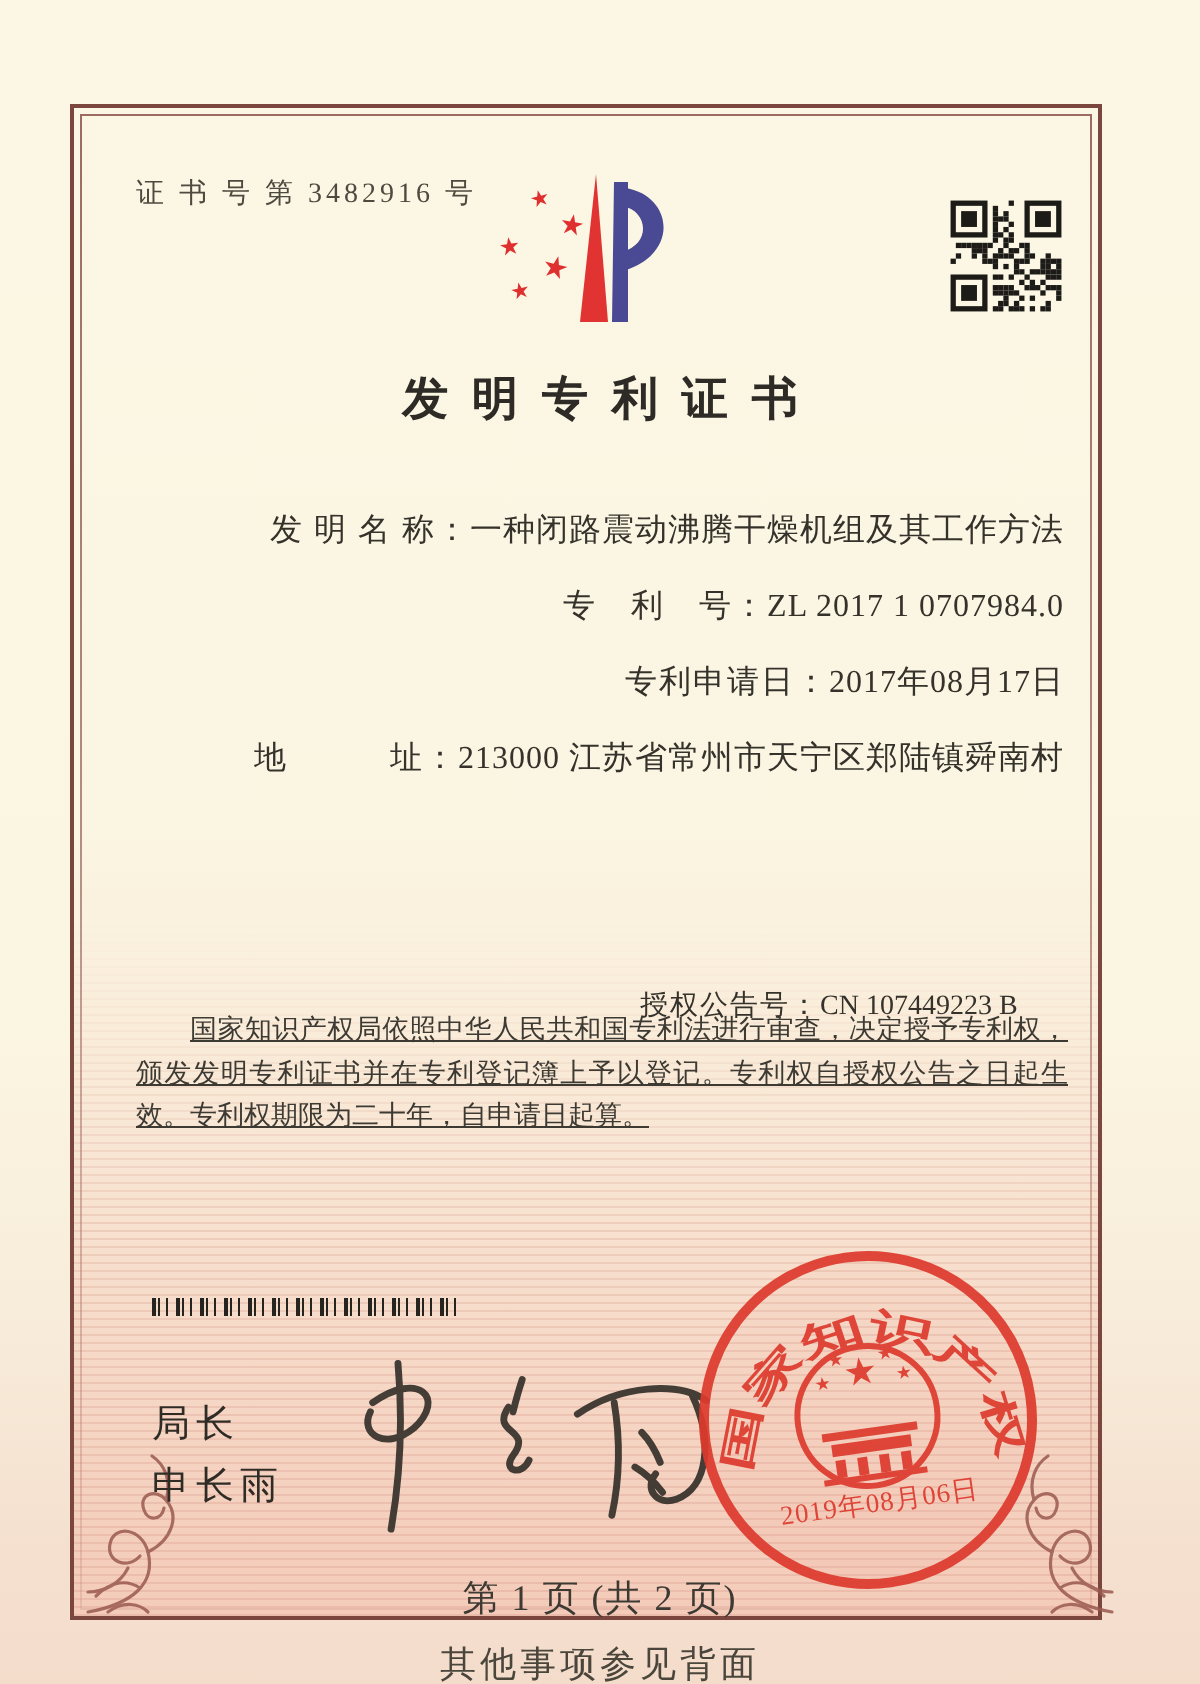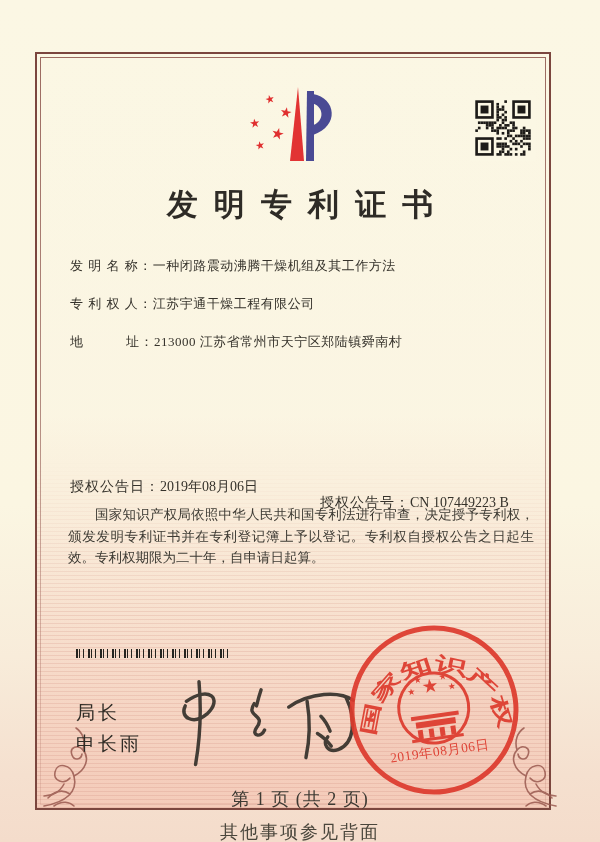--- a/index.html
+++ b/index.html
@@ -39,38 +39,38 @@
 
   .cert-no{
     position:absolute;left:68px;top:88px;
     font-size:14px;letter-spacing:2px;color:#4e4a40;
   }
   .logo{position:absolute;left:246px;top:82px;width:96px;height:84px;}
   .qr{position:absolute;left:470px;top:95px;width:66px;height:66px;}
 
   .title{
     position:absolute;left:0;top:184px;width:100%;
-    text-align:center;font-size:31px;font-weight:600;color:#2e2b26;
+    text-align:center;font-size:23px;font-weight:600;color:#2e2b26;
     letter-spacing:0.52em;text-indent:0.52em;
   }
 
-  .fields{position:absolute;left:70px;top:256px;width:462px;font-size:13px;color:#35322b;}
+  .fields{position:absolute;left:70px;top:256px;width:462px;font-size:16px;color:#35322b;text-align:right;}
   .frow{height:38px;line-height:20px;}
   .flabel{white-space:pre;letter-spacing:1px;}
   .fvalue{letter-spacing:0.5px;}
 
   .grant{position:absolute;left:70px;top:478px;width:462px;font-size:14px;color:#35322b;}
   .grant .gno{position:absolute;left:250px;top:16px;}
 
   .body-text{
     position:absolute;left:68px;top:504px;width:466px;
     font-size:13.5px;line-height:21.5px;color:#3d3a33;
     text-align:justify;
   }
-  .body-text p{margin:0;text-indent:2em;}
+  .body-text p{margin:0;text-indent:2em;text-decoration:underline;}
 
   .barcode{
     position:absolute;left:76px;top:649px;width:152px;height:9px;
     background:repeating-linear-gradient(90deg,#26241f 0 2px,transparent 2px 3px,#26241f 3px 4px,transparent 4px 7px,#26241f 7px 8px,transparent 8px 12px);
   }
 
   .director{position:absolute;left:76px;top:697px;font-size:19px;color:#2f2c26;letter-spacing:3px;line-height:31px;}
   .sig{position:absolute;left:168px;top:676px;width:200px;height:92px;}
 
   .seal{position:absolute;left:346px;top:622px;width:176px;height:176px;transform:rotate(-8deg);opacity:.92;}
@@ -109,20 +109,21 @@
     <g fill="none" stroke="#9a5a50" stroke-width="1.6" stroke-linecap="round">
       <path d="M4,82 C26,78 38,68 34,52 C31,40 17,38 15,48 C13,57 24,61 30,54"></path>
       <path d="M34,52 C46,46 50,34 43,26 C38,20 29,23 32,31 C34,37 41,36 42,30"></path>
       <path d="M8,74 C16,66 24,66 30,70"></path>
       <path d="M14,82 C22,76 30,78 34,82"></path>
       <path d="M43,26 C46,16 42,8 36,4"></path>
       <path d="M24,60 C20,68 12,72 4,72"></path>
     </g>
   </svg>
 
+  <div class="cert-no">证 书 号 第 3482916 号</div>
 
   <svg class="logo" viewBox="0 0 96 84">
     <polygon points="52,5 58,79 44,79" fill="#e23333"></polygon>
     <polygon points="61,9 68,9 68,79 60,79" fill="#4a4a94"></polygon>
     <path d="M67,12 C90,16 94,44 67,53 L65,44 C80,40 78,23 65,21 Z" fill="#4a4a94"></path>
     <text x="20" y="22" font-size="11" fill="#e02f2f" transform="rotate(-14 20 22)">★</text>
     <text x="33" y="34" font-size="14" fill="#e02f2f" transform="rotate(10 33 34)">★</text>
     <text x="4" y="46" font-size="12" fill="#e02f2f" transform="rotate(-8 4 46)">★</text>
     <text x="24" y="55" font-size="15" fill="#e02f2f" transform="rotate(14 24 55)">★</text>
     <text x="10" y="68" font-size="11" fill="#e02f2f" transform="rotate(-12 10 68)">★</text>
@@ -253,29 +254,31 @@
       <rect x="22" y="20" width="1" height="1" fill="#1d1b18"></rect>
     </svg>
 
   <div class="title">发明专利证书</div>
 
   <div class="fields">
     <div class="frow">
       <span class="flabel">发 明 名 称：</span><span class="fvalue">一种闭路震动沸腾干燥机组及其工作方法</span>
     </div>
     <div class="frow">
-      <span class="flabel">专 利 权 人：</span><span class="fvalue">江苏宇通干燥工程有限公司</span>
+      <span class="flabel">专　利　号：</span><span class="fvalue">ZL 2017 1 0707984.0</span>
+    </div>
+    <div class="frow">
+      <span class="flabel">专利申请日：</span><span class="fvalue">2017年08月17日</span>
     </div>
     <div class="frow">
       <span class="flabel">地　　　址：</span><span class="fvalue">213000 江苏省常州市天宁区郑陆镇舜南村</span>
     </div>
   </div>
 
   <div class="grant">
-    <span><span class="flabel">授权公告日：</span><span>2019年08月06日</span></span>
     <span class="gno"><span class="flabel">授权公告号：</span><span>CN 107449223 B</span></span>
   </div>
 
   <div class="body-text">
     <p>国家知识产权局依照中华人民共和国专利法进行审查，决定授予专利权，颁发发明专利证书并在专利登记簿上予以登记。专利权自授权公告之日起生效。专利权期限为二十年，自申请日起算。</p>
   </div>
 
   <div class="barcode"></div>
 
   <div class="director">

